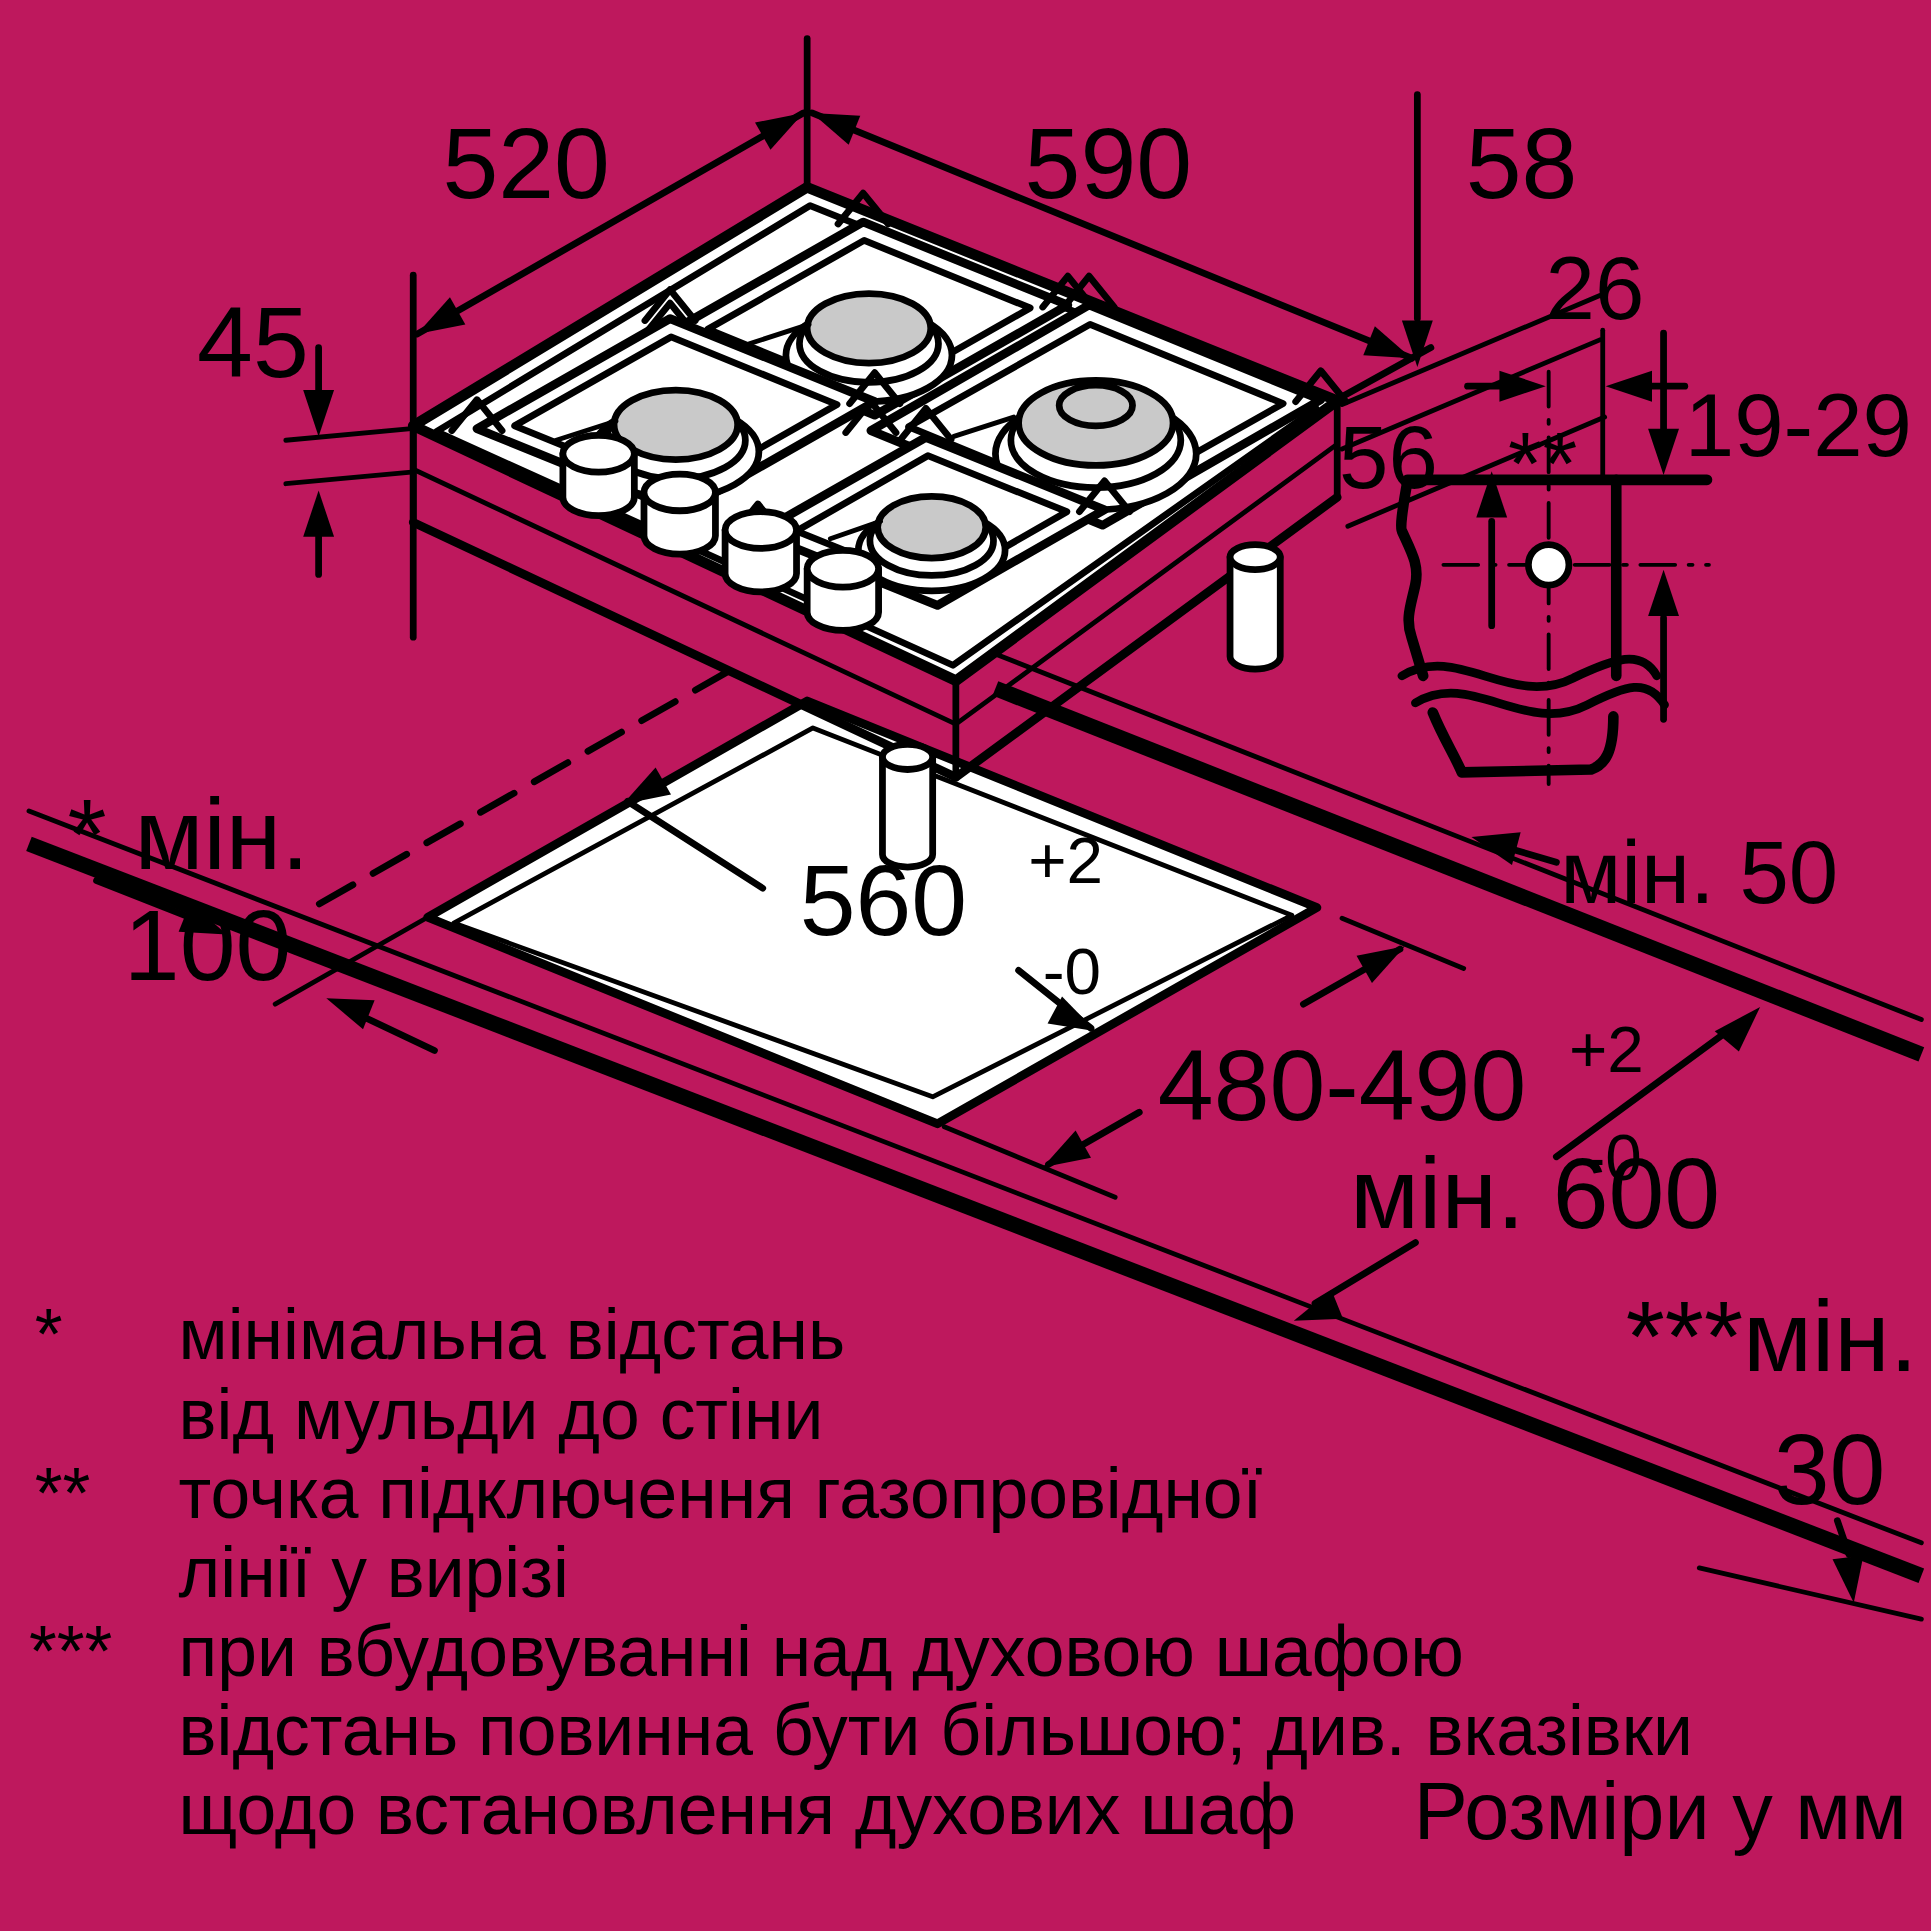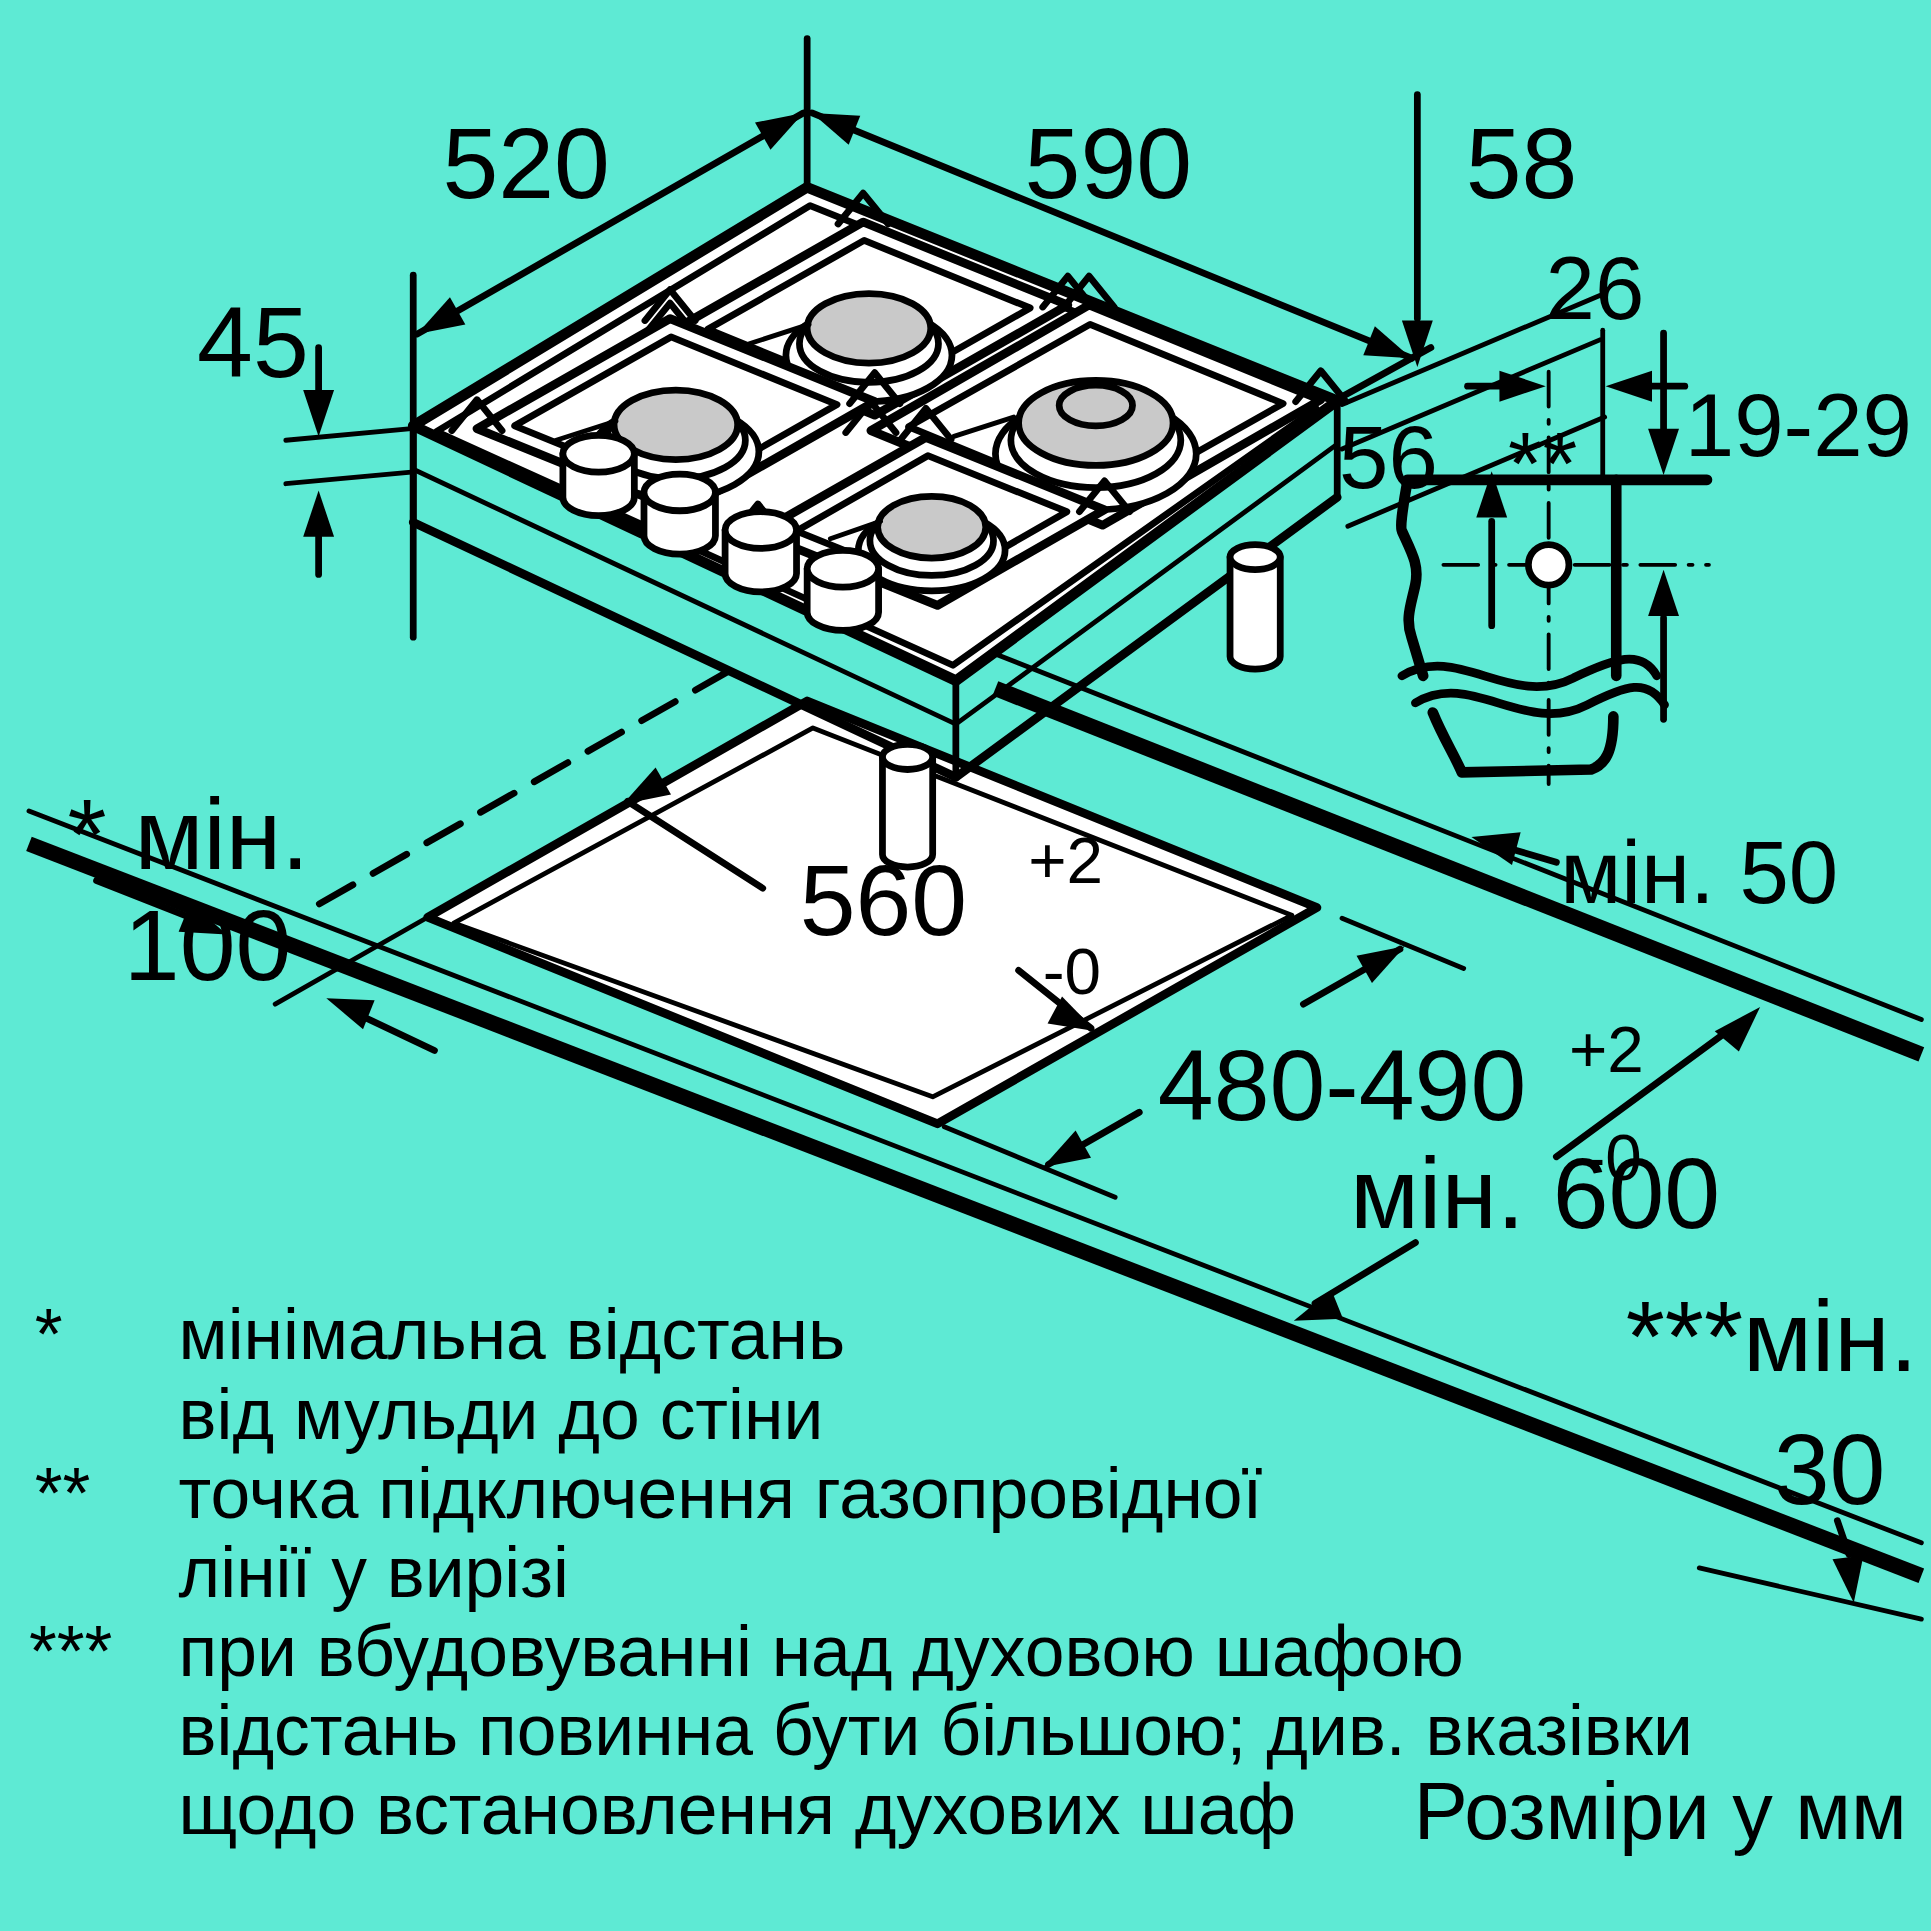--- a/index.html
+++ b/index.html
@@ -1,16 +1,16 @@
 <!DOCTYPE html>
 <html><head>
 <meta charset="utf-8">
 <style>
   html,body{margin:0;padding:0;background:#fff;}
-  .stage{position:relative;width:1931px;height:1931px;background:#5eead4;overflow:hidden;
+  .stage{position:relative;width:1931px;height:1931px;background:#be185d;overflow:hidden;
          font-family:"Liberation Sans", sans-serif;}
   svg{position:absolute;left:0;top:0;}
   .ln{stroke:#000;fill:none;stroke-width:7;stroke-linecap:round;stroke-linejoin:round;}
   .thin{stroke-width:5;}
   .med{stroke-width:9;}
   .bold{stroke-width:11;}
   .heavy{stroke-width:16;stroke-linecap:butt;}
   .dash{stroke-dasharray:40 24;}
   .dashdot{stroke-dasharray:36 14 4 14;stroke-width:4;}
   .whitefill{fill:#ffffff;}

